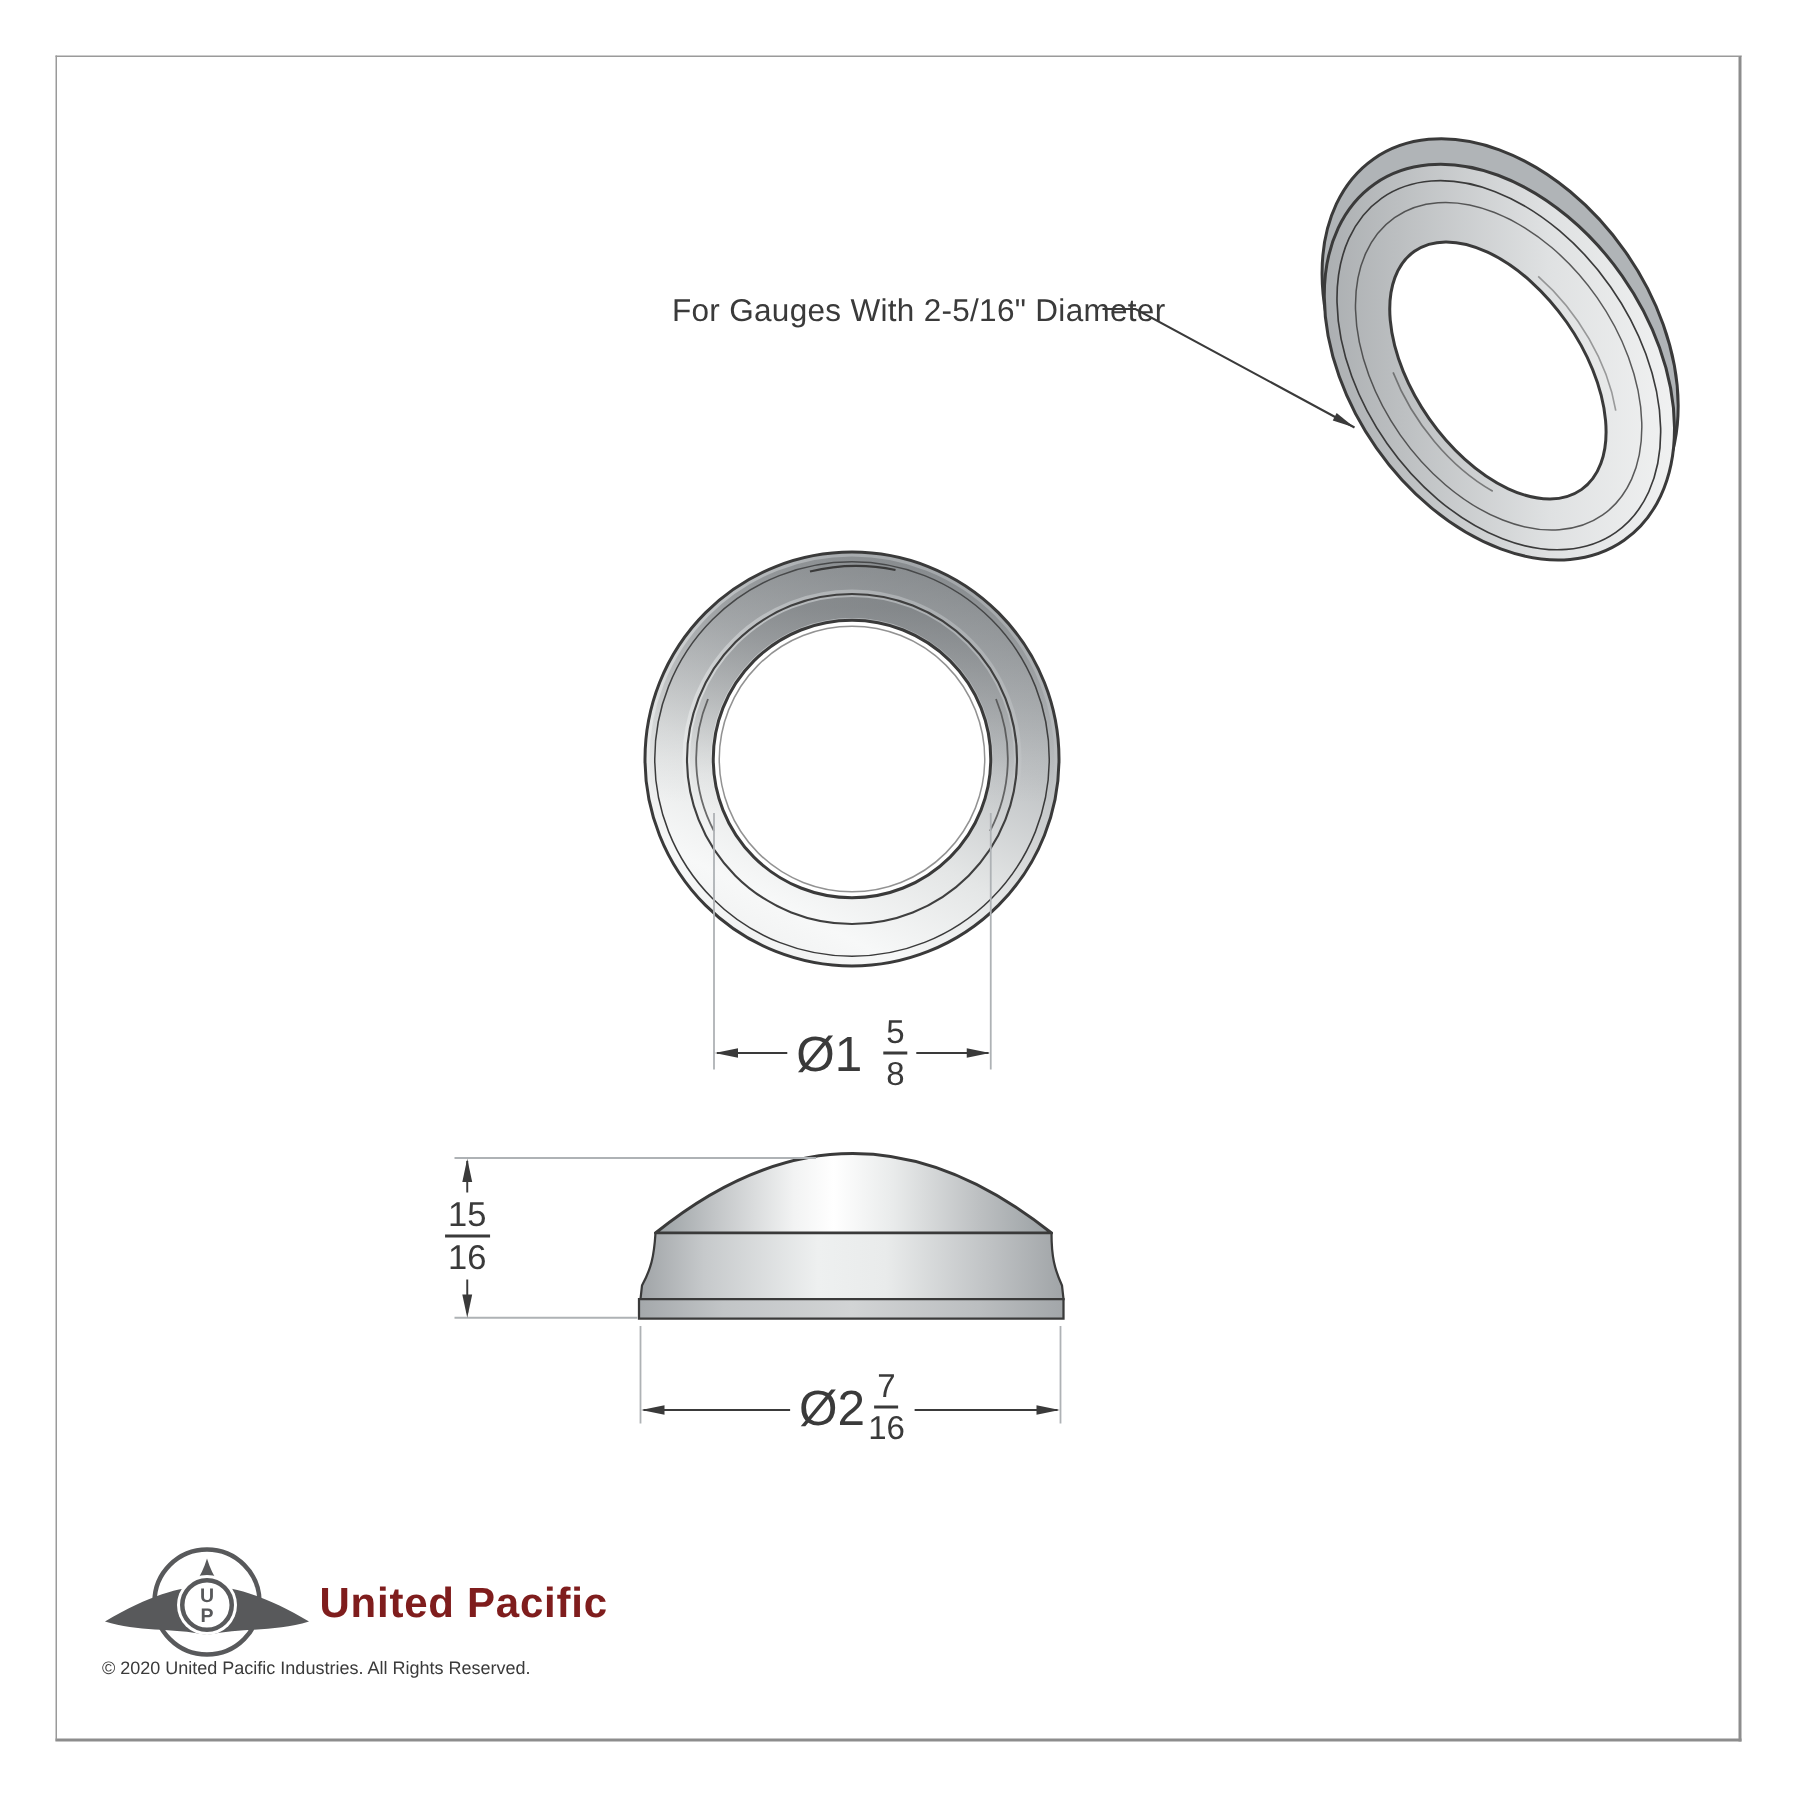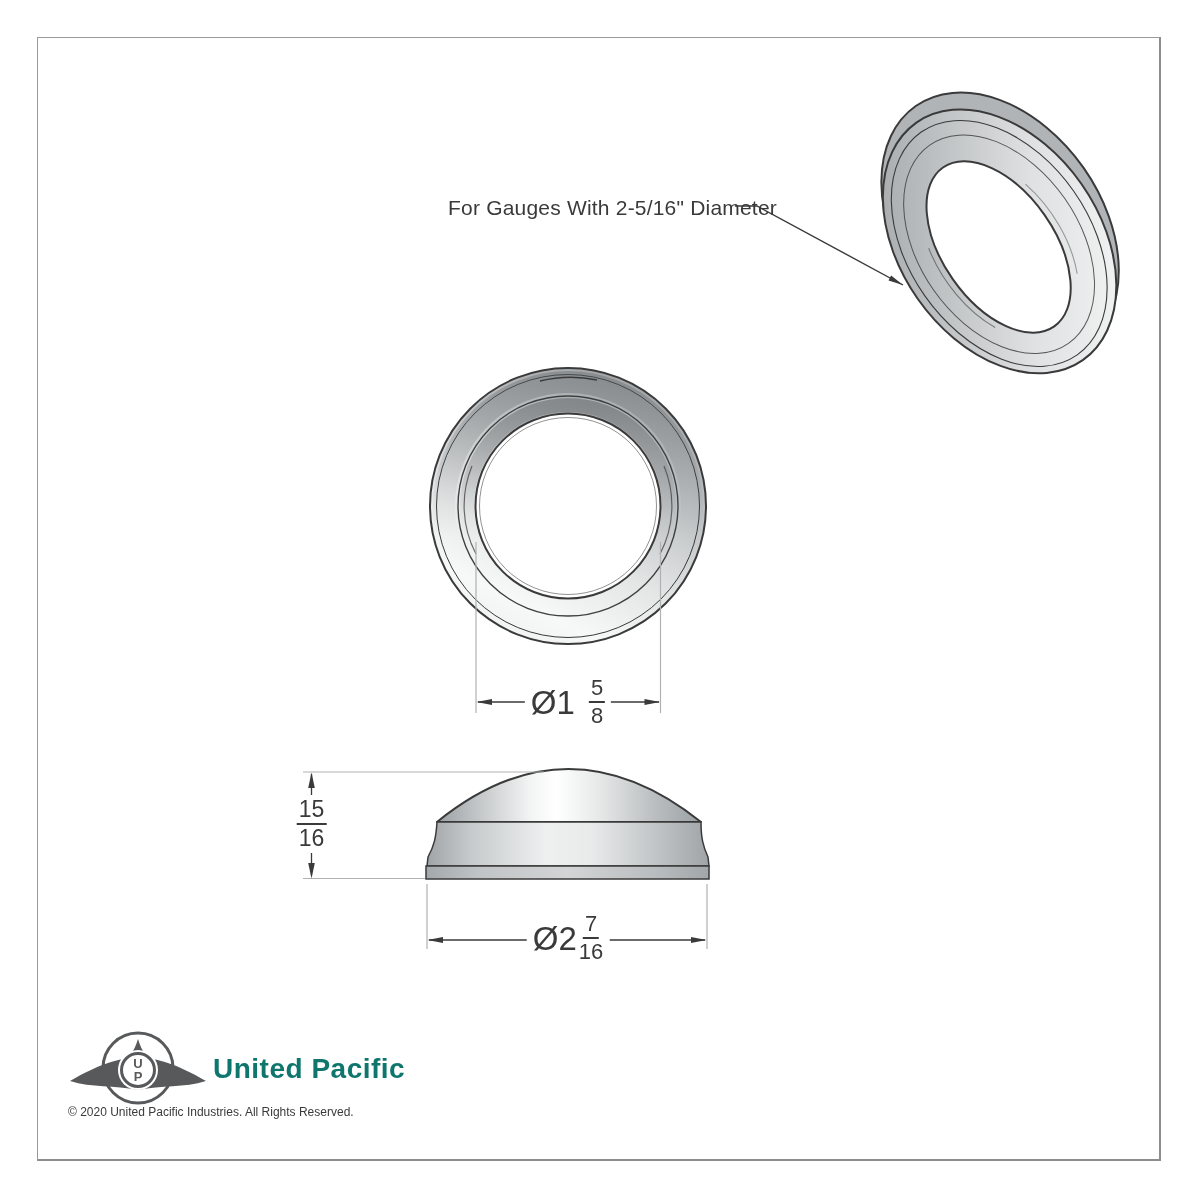--- a/index.html
+++ b/index.html
@@ -15,21 +15,21 @@
        background:#ffffff;padding:0 6px;transform:translate(-50%,-50%);white-space:nowrap;}
   .dim .whole{font-size:33px;line-height:1;}
   .frac{display:inline-flex;flex-direction:column;align-items:center;line-height:1;
         font-size:22px;margin-left:2px;}
   .frac .num{border-bottom:2px solid #3a3a3a;padding:0 2px 2px;}
   .frac .den{padding-top:2px;}
   .dim-v{position:absolute;left:311px;top:824px;transform:translate(-50%,-50%);
          background:#ffffff;padding:3px 4px;color:#3a3a3a;}
   .dim-v .frac{font-size:23px;margin-left:1px;}
   .brand{position:absolute;left:213px;top:1053px;font-size:28px;font-weight:700;
-         color:#0f766e;letter-spacing:0.5px;white-space:nowrap;}
+         color:#7f1d1d;letter-spacing:0.5px;white-space:nowrap;}
   .copyright{position:absolute;left:68px;top:1105px;font-size:12px;color:#3a3a3a;
              white-space:nowrap;}
 </style>
 </head>
 <body>
 
 <div class="frame"></div>
 
 <svg class="layer" viewBox="0 0 1200 1200" xmlns="http://www.w3.org/2000/svg">
   <defs>

